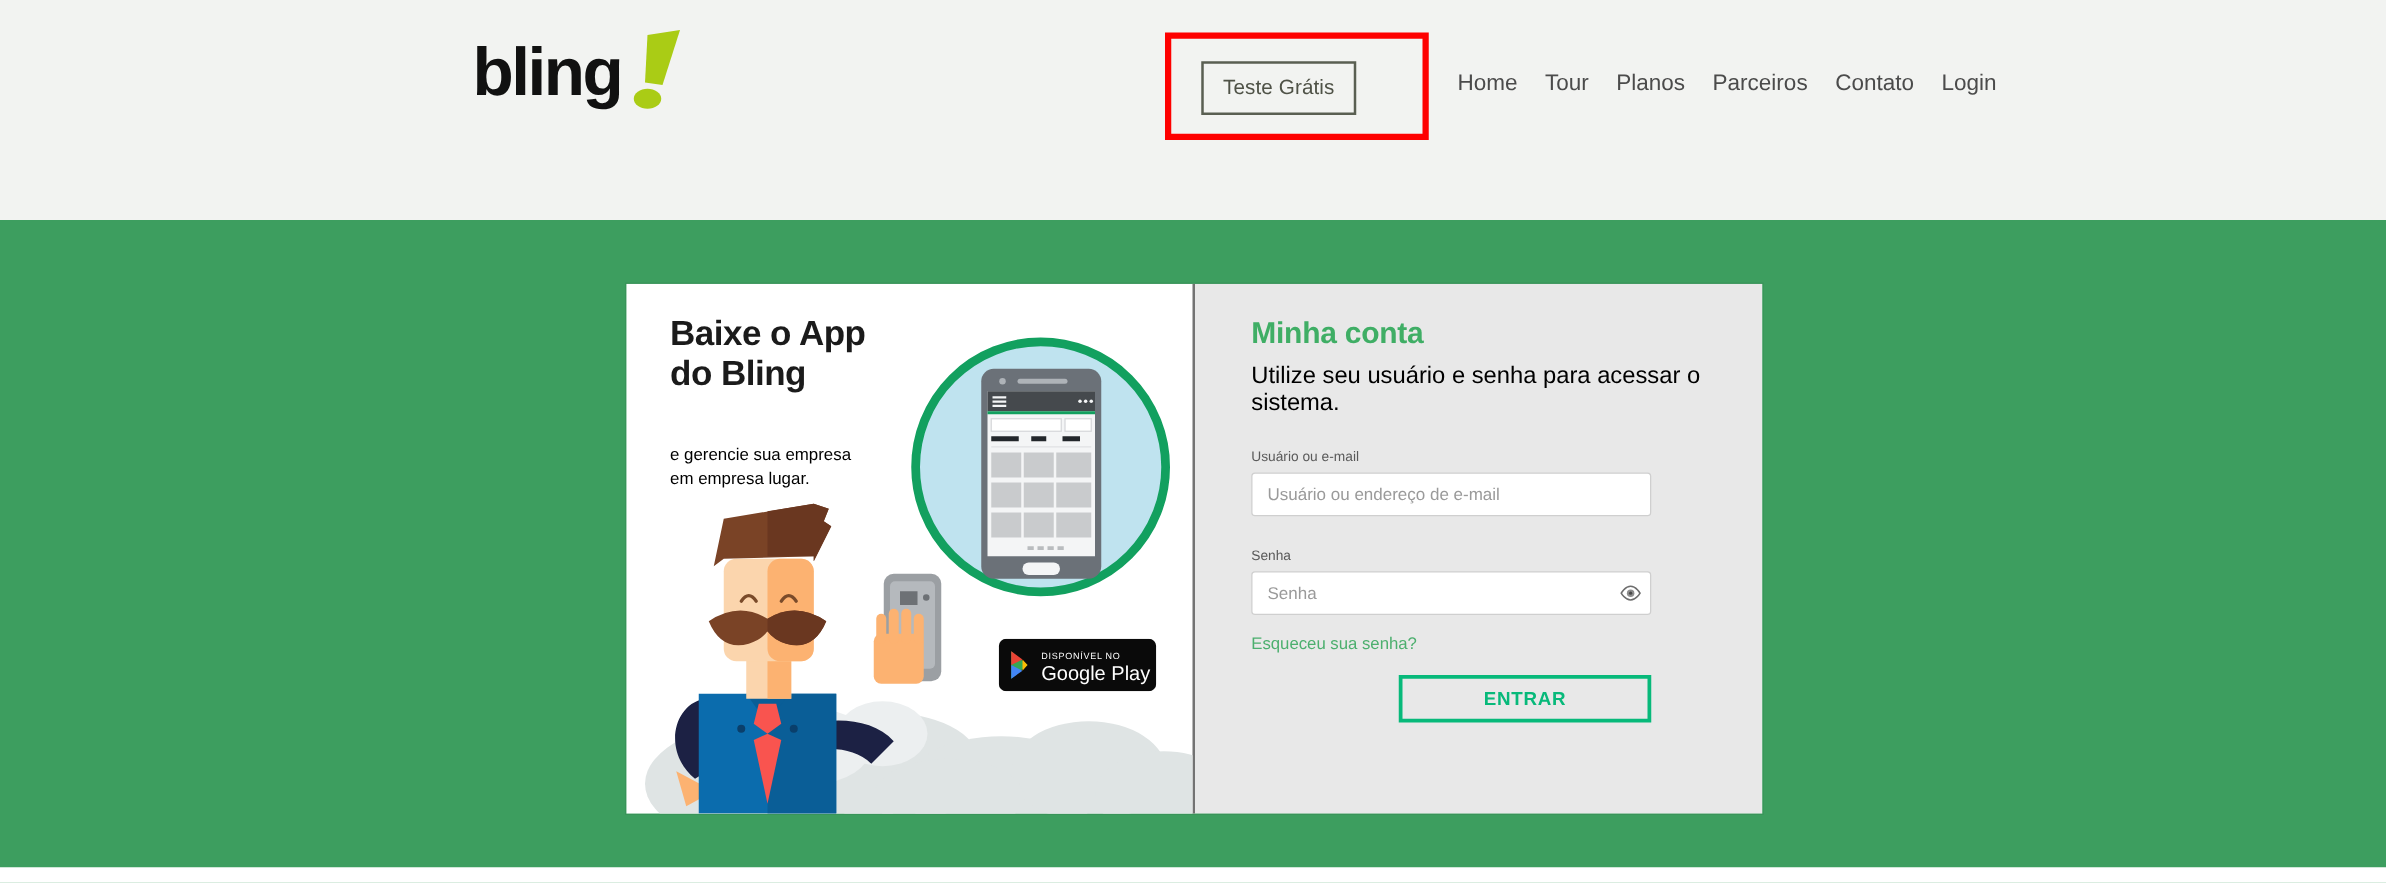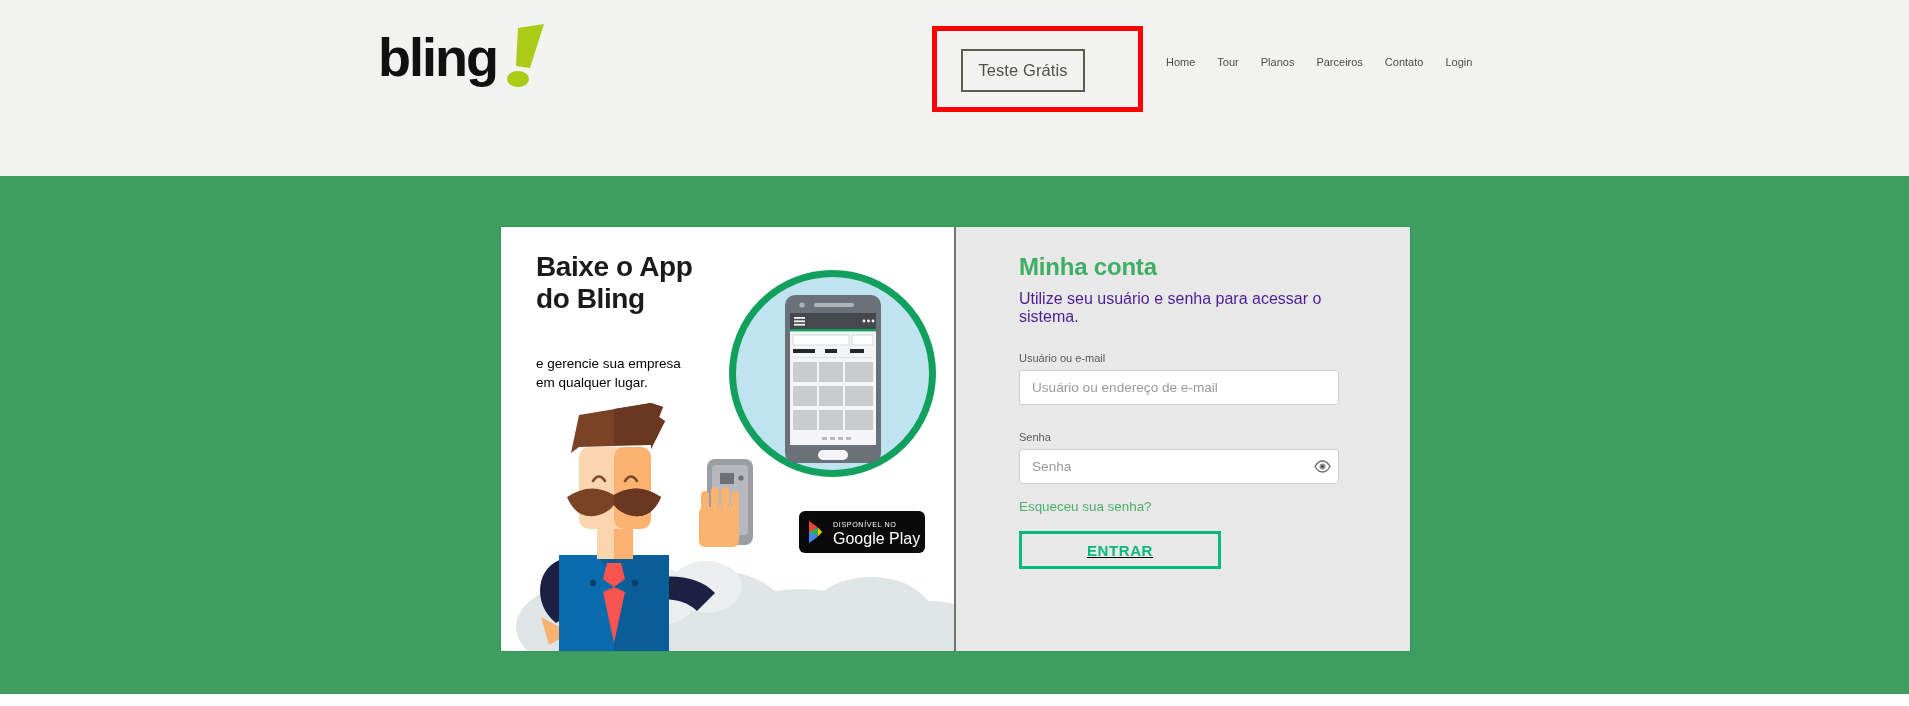--- a/index.html
+++ b/index.html
@@ -36,21 +36,21 @@
     color:#4f5247;
     font-size:16.5px;
     display:flex; align-items:center; justify-content:center;
     letter-spacing:.1px;
     cursor:pointer;
   }
 
   .nav {
     position:absolute; left:1155px; top:56px;
     display:flex; align-items:center; gap:0px;
-    font-size:11px;
+    font-size:18px;
   }
   .nav a {
     color:#4b4b4b; text-decoration:none;
     padding:0 11px; white-space:nowrap;
     cursor:pointer;
   }
 
   
   .green-band {
     position:absolute; left:0; top:176px;
@@ -102,29 +102,29 @@
   .illustration {
     position:absolute; left:0; top:160px;
     width:455px; height:264px;
   }
 
   
   .login {
     position:relative;
     width:454px; height:424px;
     background:#e8e8e8;
-    padding:26px 45px 0 63px;
+    padding:26px 45px 0 45px;
   }
   .login-title {
     font-size:24px; font-weight:bold; color:#3fae65;
     letter-spacing:-0.2px;
   }
   .login-sub {
     margin-top:9px;
-    font-size:16px; color:#4c1d95;
+    font-size:19px; color:#000000;
   }
   .field-group { margin-top:26px; }
   .field-label {
     font-size:11px; color:#5a5a5a; margin-bottom:6px;
   }
   .field-wrap { position:relative; }
   .field-input {
     width:320px; height:35px;
     background:#ffffff;
     border:1px solid #cfcfcf; border-radius:3px;
@@ -142,21 +142,21 @@
   }
   .forgot {
     display:inline-block;
     margin-top:15px;
     font-size:13.4px; color:#4caf6e; text-decoration:none;
     cursor:pointer;
   }
   .submit-row {
     margin-top:16px;
     width:320px;
-    display:flex; text-decoration:underline;
+    display:flex; justify-content:flex-end;
   }
   .submit-btn {
     width:202px; height:38px;
     background:transparent;
     border:3px solid #07b97a;
     color:#07b97a;
     font-size:15px; font-weight:bold; letter-spacing:.6px;
     font-family:"Liberation Sans", sans-serif;
     cursor:pointer;
   }
@@ -197,21 +197,21 @@
 
     <div class="promo">
 
       <div class="promo-title">
         <span>Baixe o App</span><br>
         <span>do Bling</span>
       </div>
 
       <div class="promo-sub">
         <span>e gerencie sua empresa</span><br>
-        <span>em qualquer lugar.</span>
+        <span>em empresa lugar.</span>
       </div>
 
       <div class="phone-circle">
         <svg width="213" height="213" viewBox="0 0 213 213">
           <circle cx="106.5" cy="106.5" r="100" fill="#bfe3ef" stroke="#12a05f" stroke-width="7"></circle>
           <g>
             <rect x="59" y="28" width="96" height="168" rx="10" fill="#6b7178"></rect>
             <circle cx="76" cy="38" r="2.6" fill="#aeb3b8"></circle>
             <rect x="88" y="36" width="40" height="4" rx="2" fill="#aeb3b8"></rect>
             <rect x="64" y="46" width="86" height="132" fill="#f4f5f6"></rect>

